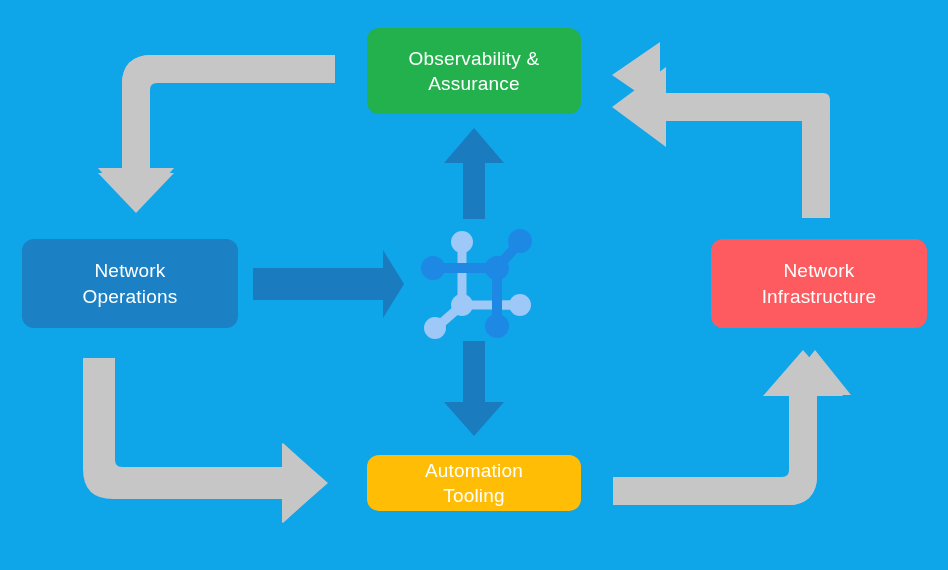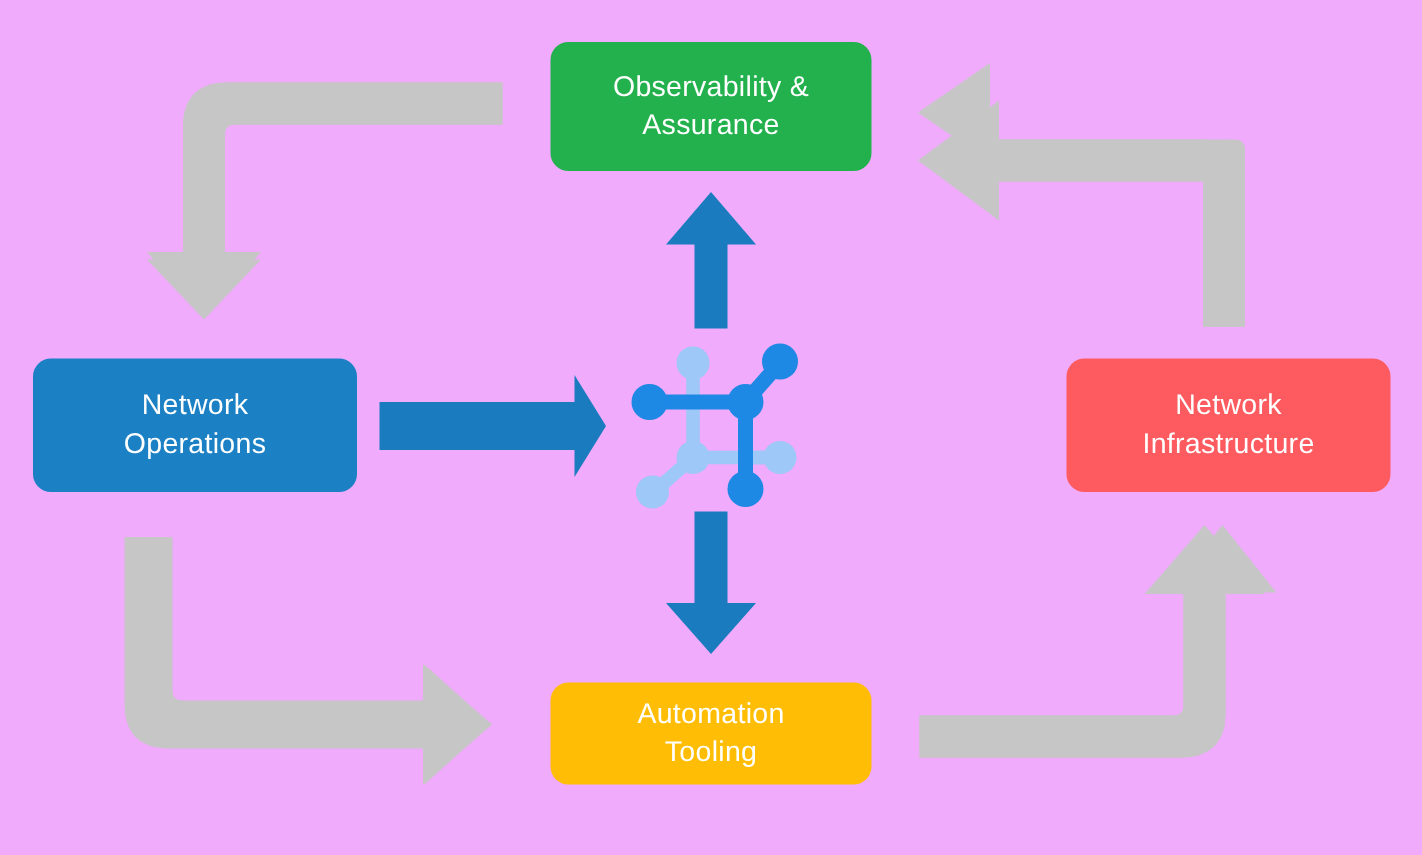--- a/index.html
+++ b/index.html
@@ -42,36 +42,36 @@
   }
   #box-network-operations {
     left: 22px;   top: 239px; width: 216px; height: 89px;
     background: #1B80C4;
   }
   #box-network-infrastructure {
     left: 711px;  top: 239px; width: 216px; height: 89px;
     background: #FD5B5F;
   }
   #box-automation-tooling {
-    left: 367px;  top: 455px; width: 214px; height: 68px;
+    left: 367px;  top: 455px; width: 214px; height: 56px;
     background: #FFBE05;
   }
   .svg-layer {
     position: absolute;
     left: 0; top: 0;
     width: 948px;
     height: 570px;
     pointer-events: none;
   }
   .svg-layer > * { pointer-events: auto; }
 </style>
 </head>
 <body>
 
-<div id="stage" style="background: #f0abfc;">
+<div id="stage" style="background: #0ea5e9;">
 
   <svg class="svg-layer" viewBox="0 0 948 570" xmlns="http://www.w3.org/2000/svg">
 
     <path fill="#C6C6C6" d="M 335 55
              L 152 55
              Q 122 55 122 85
              L 122 173
              L 98 173
              L 136 213
              L 174 173

